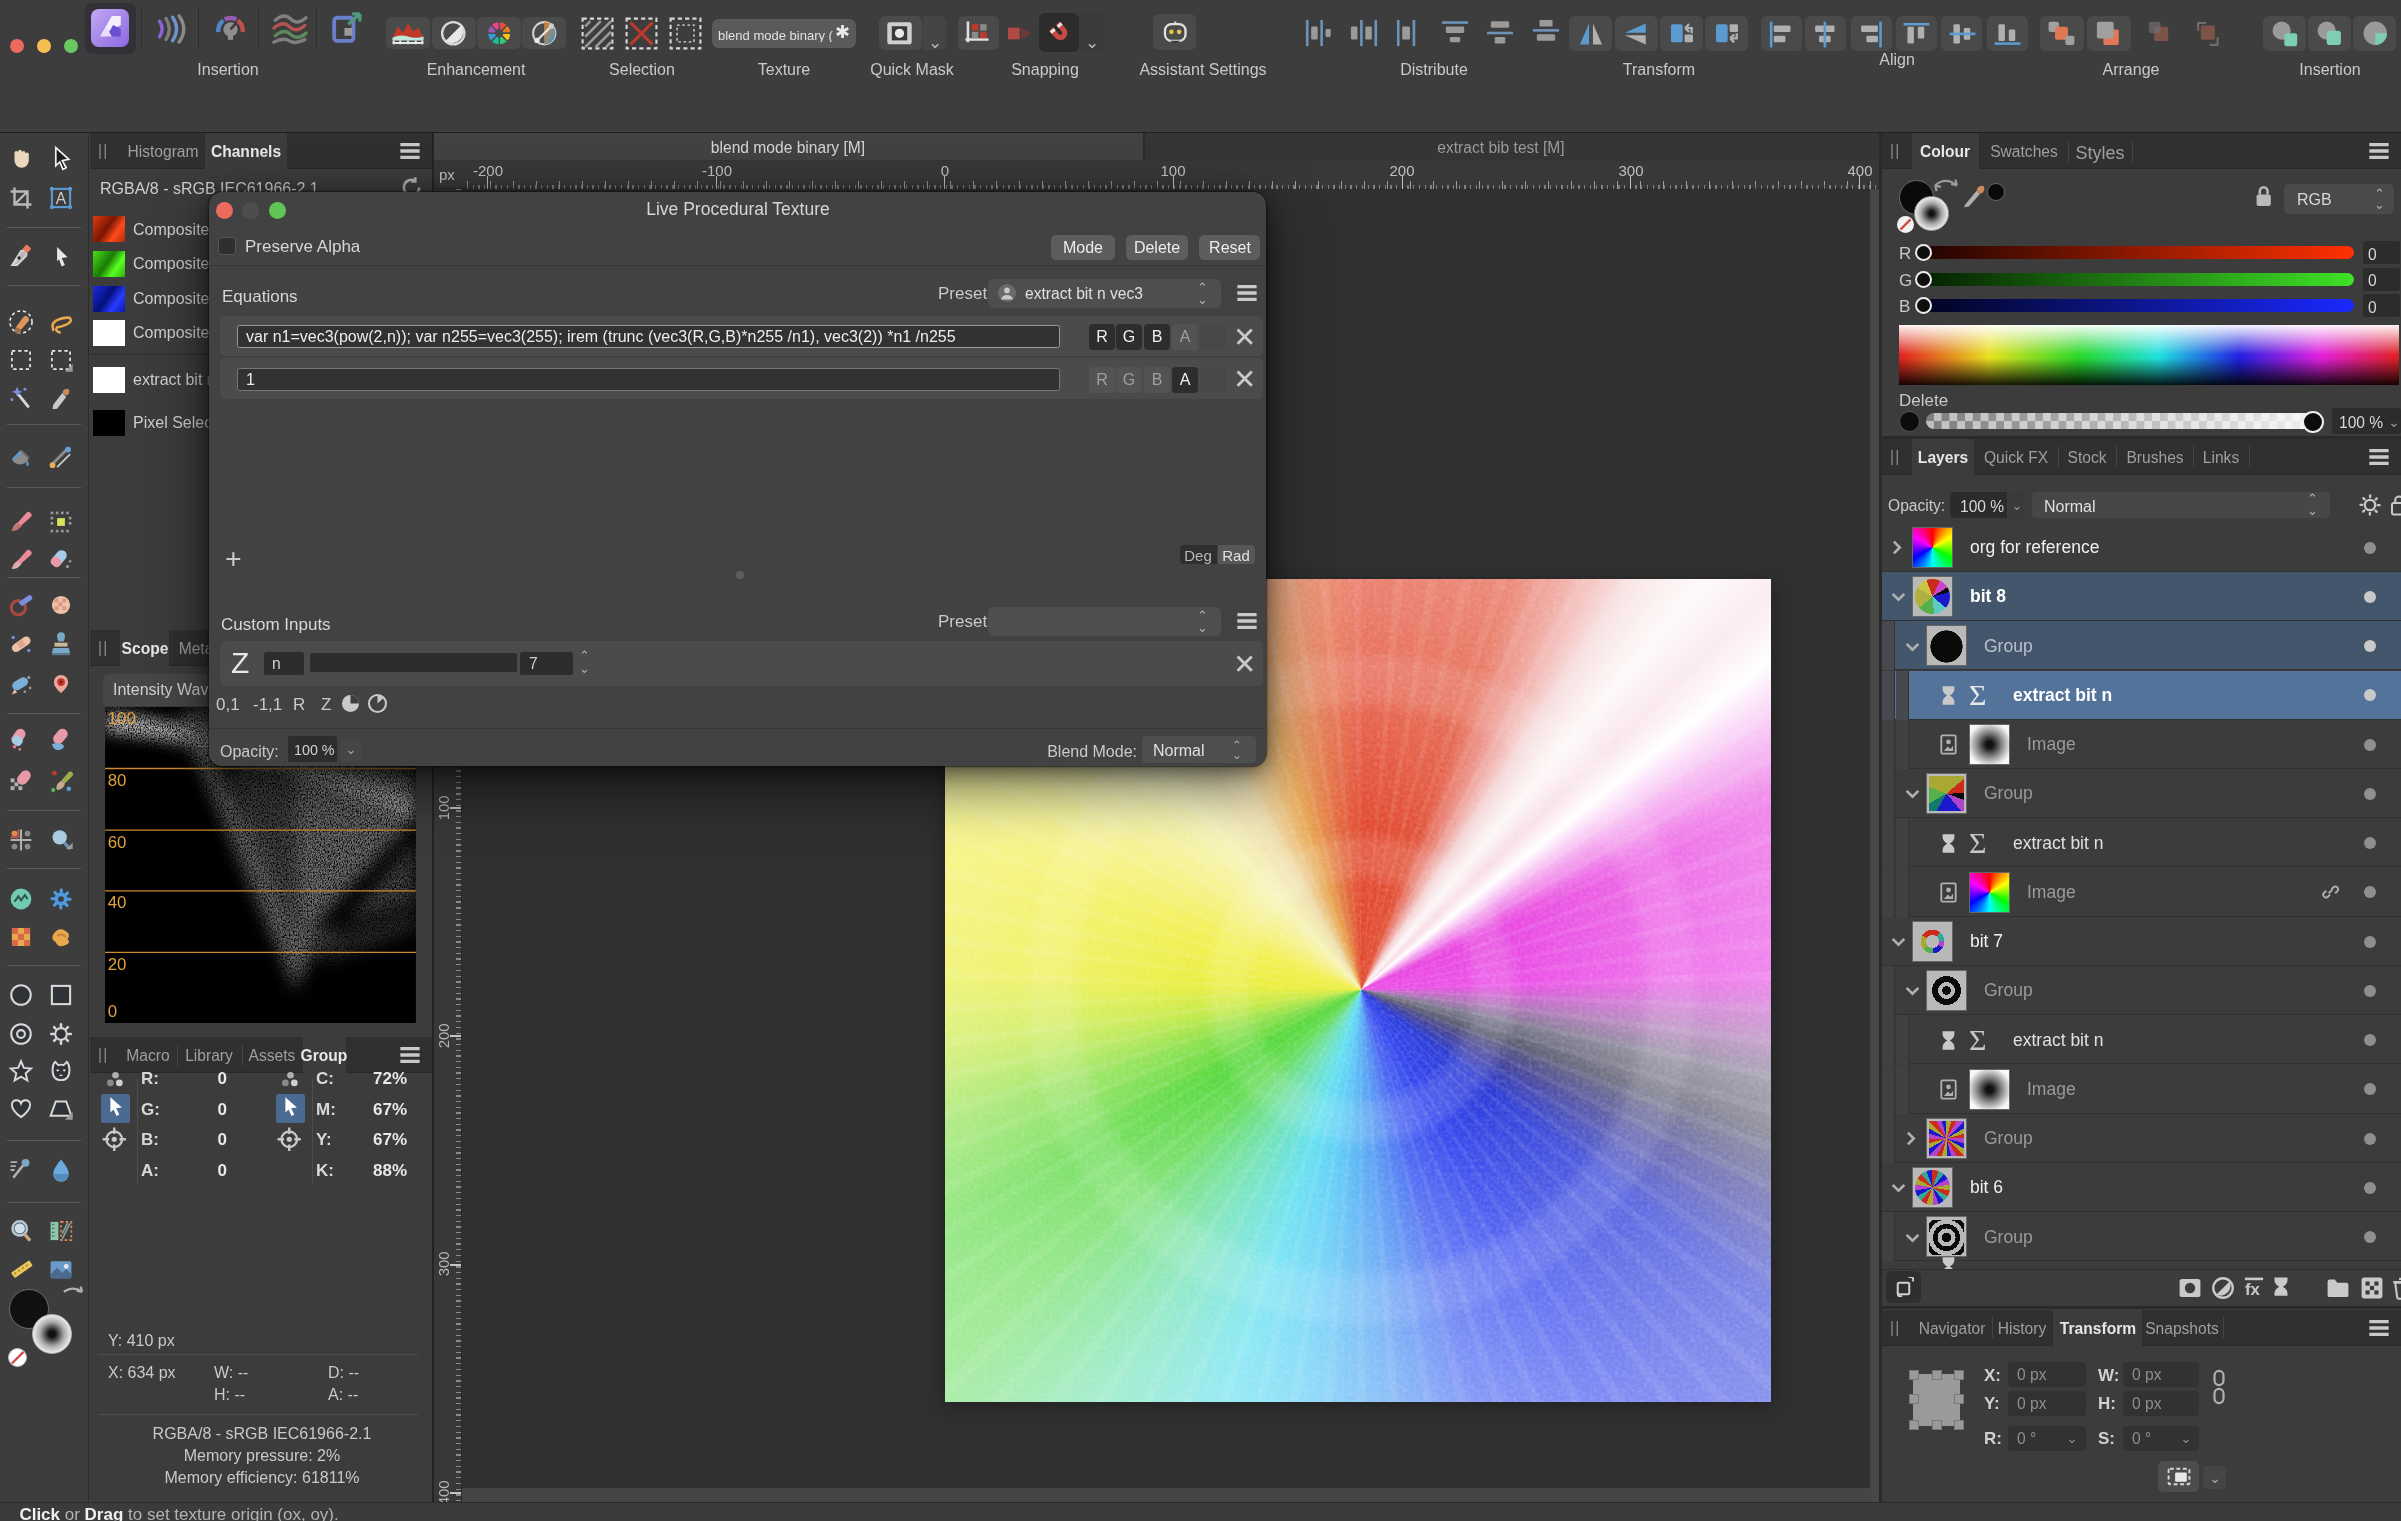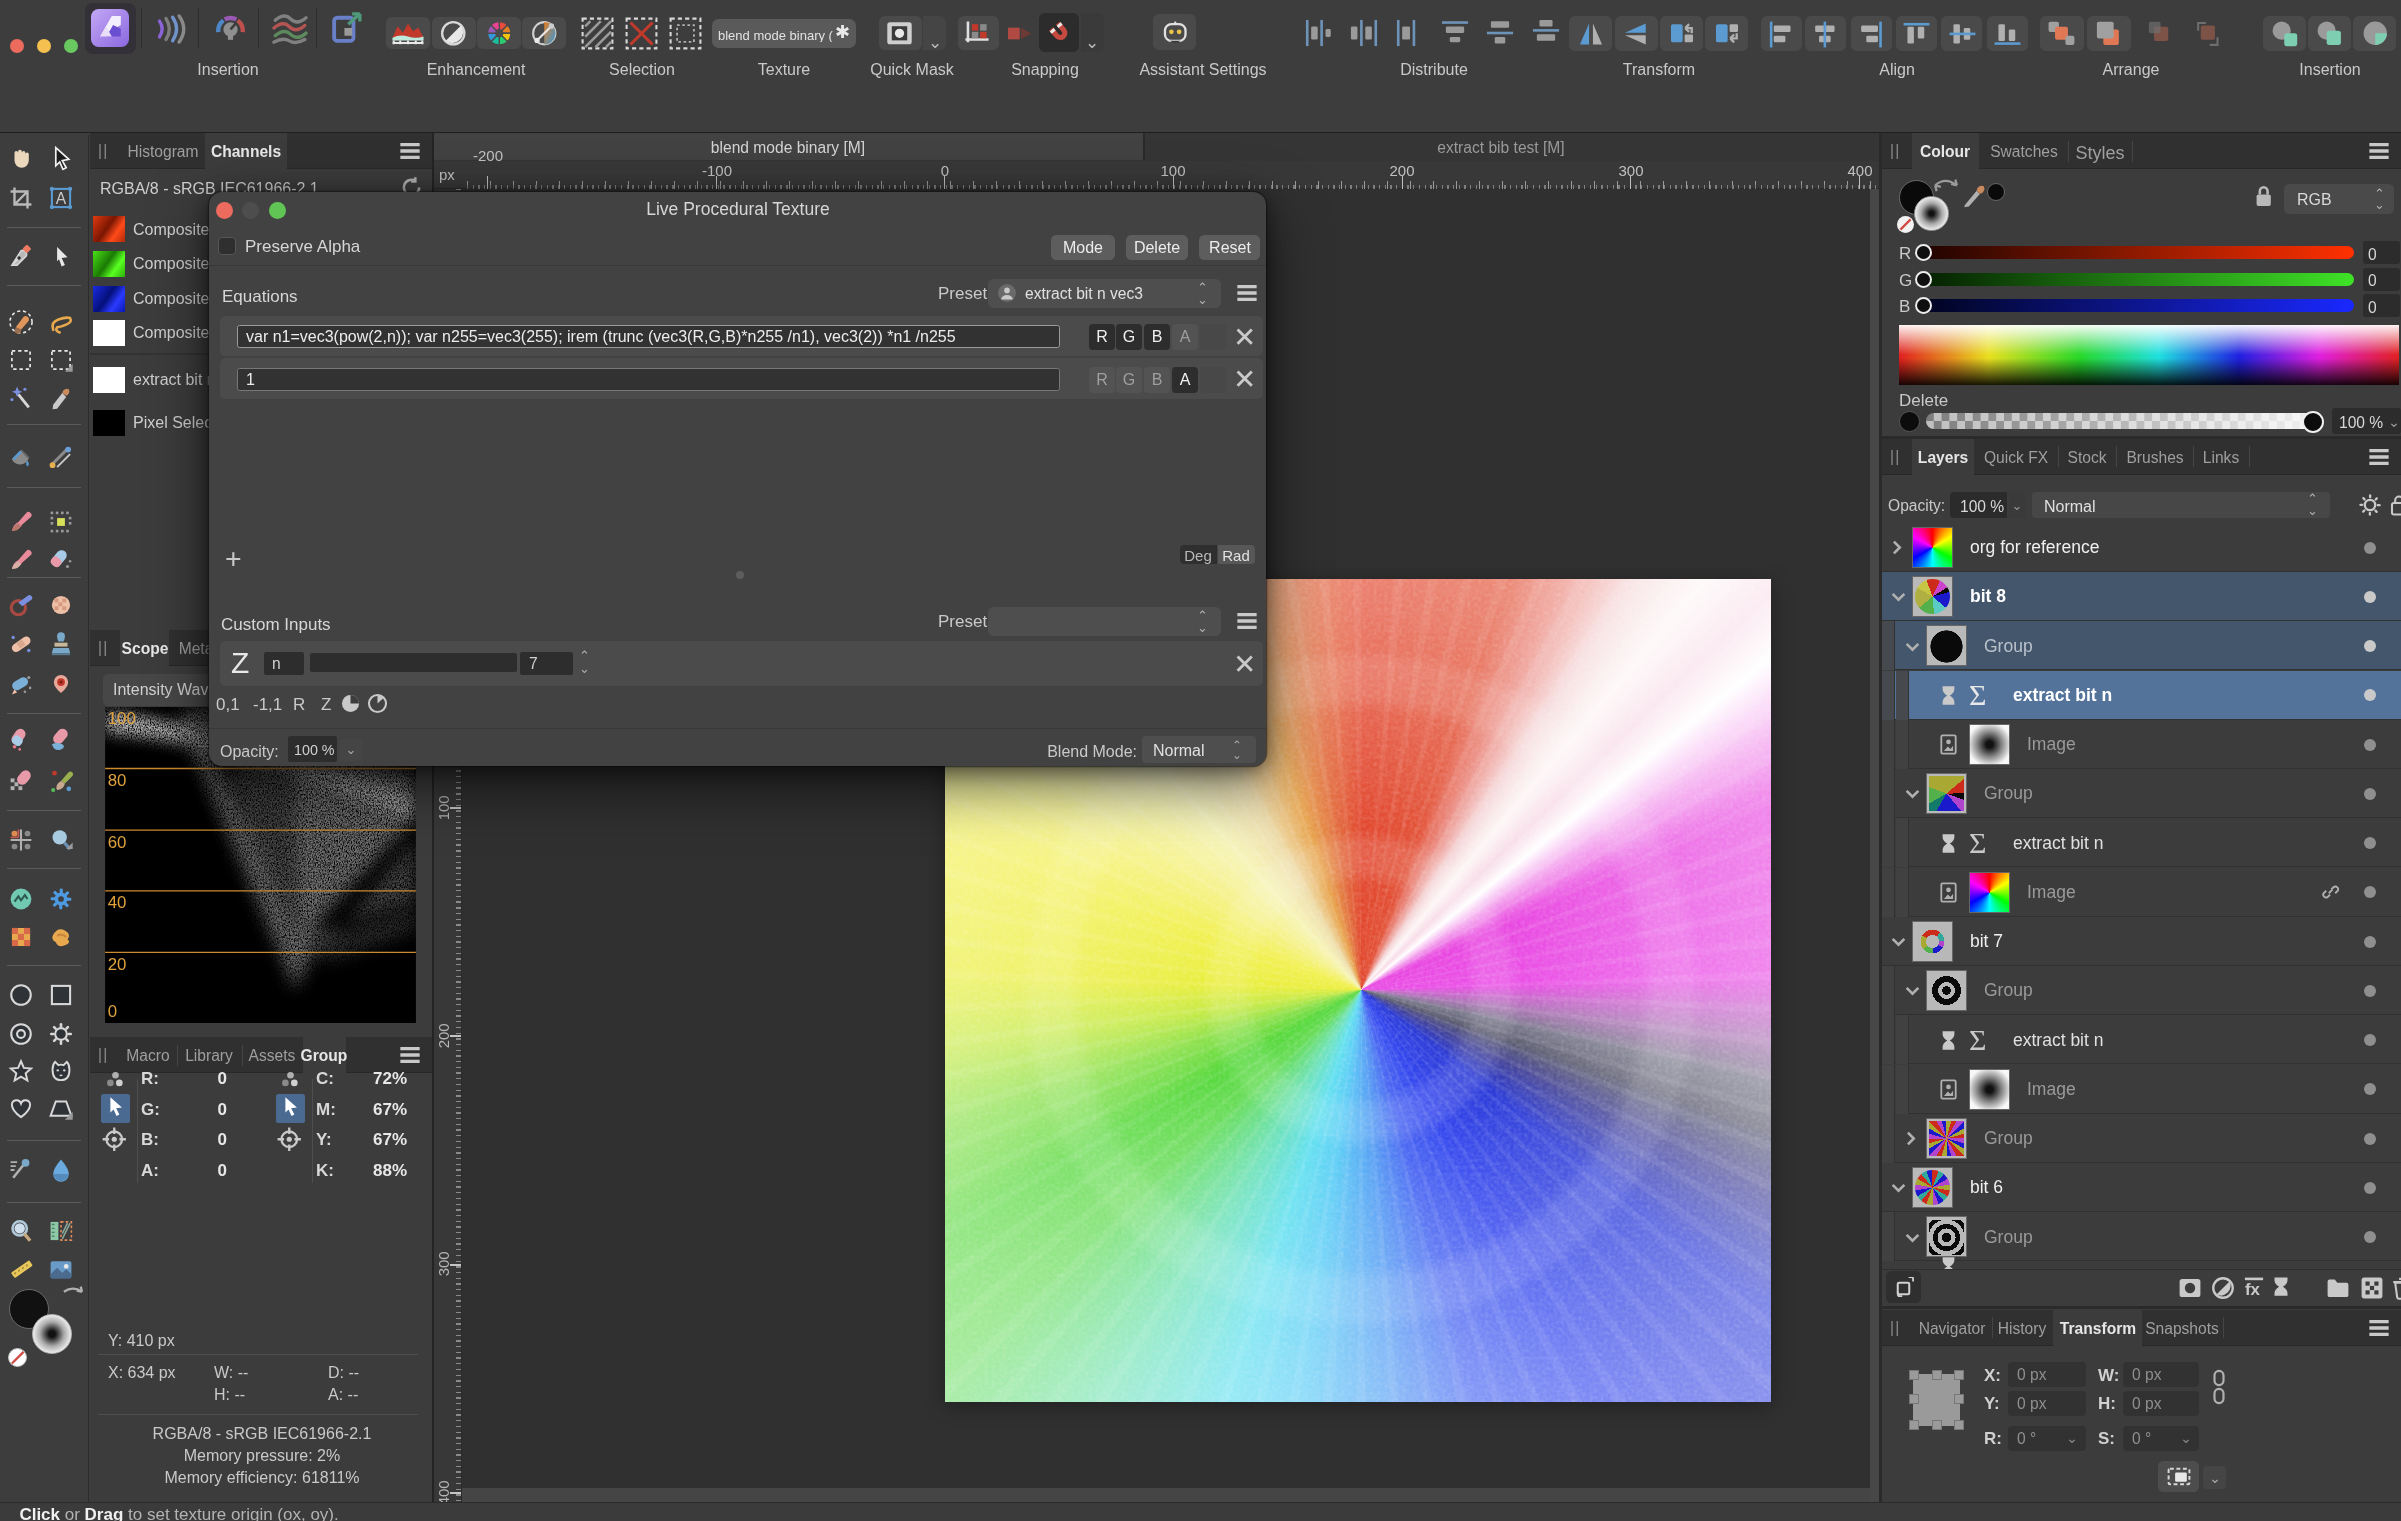--- a/index.html
+++ b/index.html
@@ -226,21 +226,21 @@
     <rect x="5" y="4" width="5" height="15" rx="1" fill="#b0b0b0"></rect>
     <rect x="13" y="7" width="5" height="9" rx="1" fill="#b0b0b0"></rect>
     <path d="M2 11.5 h20" stroke="#5b9bd1" stroke-width="2"></path>
   </svg>
 <div class="abs" style="left:1987px;top:15.6px;width:41px;height:35px;background:#4a4a4a;border-radius:5.8px;"></div>
 <svg class="abs" style="left:1992px;top:19.4px" width="31" height="28.5" viewBox="0 0 24 22">
     <path d="M2 19 h20" stroke="#5b9bd1" stroke-width="2"></path>
     <rect x="5" y="4" width="5" height="13" rx="1" fill="#b0b0b0"></rect>
     <rect x="13" y="8" width="5" height="9" rx="1" fill="#b0b0b0"></rect>
   </svg>
-<div class="abs t" style="left:1897px;top:62px;transform:translateX(-50%);white-space:nowrap;">Align</div>
+<div class="abs t" style="left:1897px;top:52px;transform:translateX(-50%);white-space:nowrap;">Align</div>
 <div class="abs" style="left:2040px;top:15.6px;width:44px;height:35px;background:#4a4a4a;border-radius:5.8px;"></div>
 <svg class="abs" style="left:2046px;top:19.4px" width="31" height="28.5" viewBox="0 0 24 22">
     <rect x="2" y="2" width="8" height="8" rx="1.5" fill="#a0a0a0"></rect>
     <rect x="7" y="6" width="10" height="10" rx="1.5" fill="#e07856"></rect>
     <rect x="15" y="13" width="7" height="7" rx="1.5" fill="#a0a0a0"></rect>
   </svg>
 <div class="abs" style="left:2087px;top:15.6px;width:44px;height:35px;background:#4a4a4a;border-radius:5.8px;"></div>
 <svg class="abs" style="left:2093px;top:19.4px" width="31" height="28.5" viewBox="0 0 24 22">
     <rect x="8" y="8" width="12" height="12" rx="1.5" fill="#e07856"></rect>
     <rect x="3" y="2" width="13" height="13" rx="1.5" fill="#a0a0a0"></rect>
@@ -711,21 +711,21 @@
 <div class="abs" style="left:432px;top:133px;width:2.6px;height:1369px;background:#242424;"></div>
 <div class="abs" style="left:434px;top:133px;width:1445px;height:28.5px;background:#353535;border-bottom:1.3px solid #262626;"></div>
 <div class="abs" style="left:434px;top:133px;width:709px;height:27px;background:#424242;"></div>
 <div class="abs t" style="left:788px;top:140px;transform:translateX(-50%);white-space:nowrap;font-size:15.6px;color:#d4d4d4;">blend mode binary [M]</div>
 <div class="abs" style="left:1143px;top:133px;width:1.9px;height:27px;background:#2a2a2a;"></div>
 <div class="abs t" style="left:1501px;top:140px;transform:translateX(-50%);white-space:nowrap;font-size:15.6px;color:#9a9a9a;">extract bib test [M]</div>
 <div class="abs" style="left:434px;top:161px;width:1445px;height:28px;background:#383838;border-bottom:1.3px solid #2a2a2a;"></div>
 <div class="abs t" style="left:439px;top:167px;font-size:15px;color:#c0c0c0;">px</div>
 <div class="abs" style="left:467px;top:181px;width:1413px;height:8.4px;background:repeating-linear-gradient(90deg,#9a9a9a 0 1.3px,transparent 1.3px 23px);"></div>
 <div class="abs" style="left:467px;top:185px;width:1413px;height:3.9px;background:repeating-linear-gradient(90deg,#7e7e7e 0 1.3px,transparent 1.3px 5.7px);"></div>
-<div class="abs t" style="left:488px;top:148px;transform:translateX(-50%);white-space:nowrap;font-size:15px;color:#c0c0c0;">-200</div>
+<div class="abs t" style="left:488px;top:163px;transform:translateX(-50%);white-space:nowrap;font-size:15px;color:#c0c0c0;">-200</div>
 <div class="abs" style="left:487px;top:176px;width:1.3px;height:13.6px;background:#c0c0c0;"></div>
 <div class="abs t" style="left:717px;top:163px;transform:translateX(-50%);white-space:nowrap;font-size:15px;color:#c0c0c0;">-100</div>
 <div class="abs" style="left:716px;top:176px;width:1.3px;height:13.6px;background:#c0c0c0;"></div>
 <div class="abs t" style="left:945px;top:163px;transform:translateX(-50%);white-space:nowrap;font-size:15px;color:#c0c0c0;">0</div>
 <div class="abs" style="left:944px;top:176px;width:1.3px;height:13.6px;background:#c0c0c0;"></div>
 <div class="abs t" style="left:1173px;top:163px;transform:translateX(-50%);white-space:nowrap;font-size:15px;color:#c0c0c0;">100</div>
 <div class="abs" style="left:1173px;top:176px;width:1.3px;height:13.6px;background:#c0c0c0;"></div>
 <div class="abs t" style="left:1402px;top:163px;transform:translateX(-50%);white-space:nowrap;font-size:15px;color:#c0c0c0;">200</div>
 <div class="abs" style="left:1402px;top:176px;width:1.3px;height:13.6px;background:#c0c0c0;"></div>
 <div class="abs t" style="left:1631px;top:163px;transform:translateX(-50%);white-space:nowrap;font-size:15px;color:#c0c0c0;">300</div>

